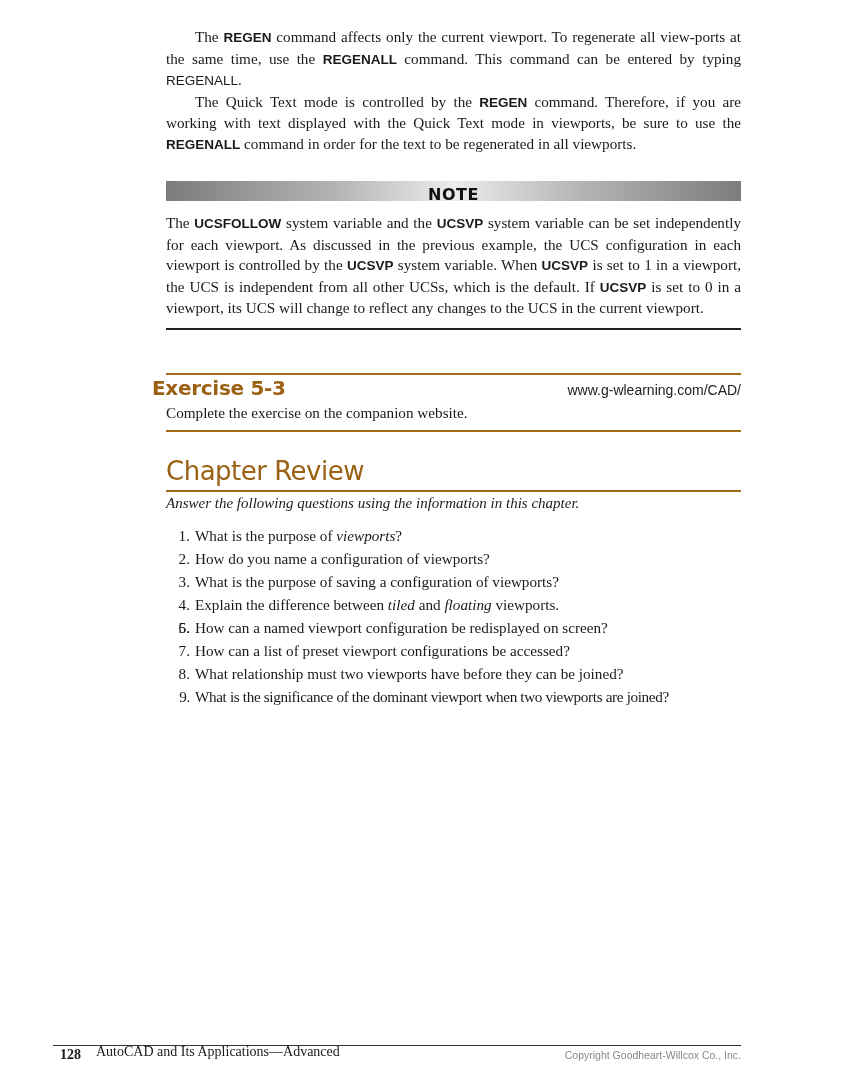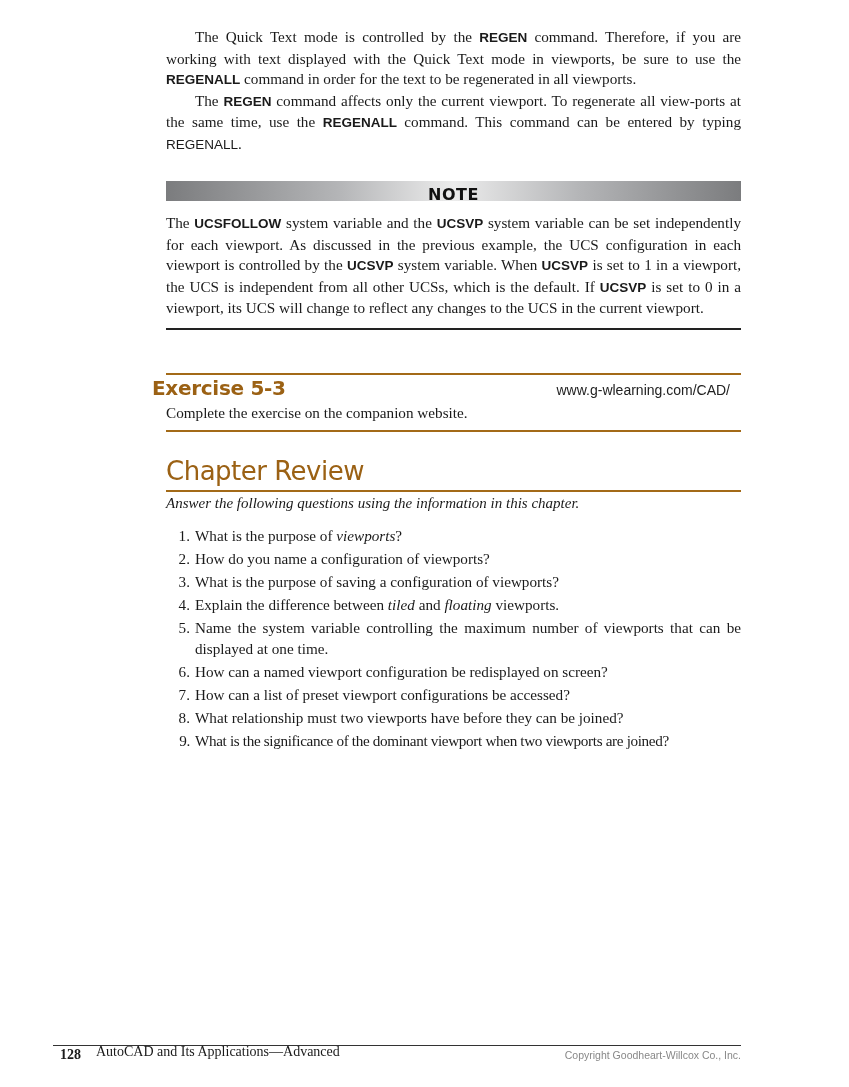--- a/index.html
+++ b/index.html
@@ -14,42 +14,42 @@
   .note-bar { position:absolute; left:166px; top:181px; width:575px; height:20px;
     background:linear-gradient(to right,#7b7c7e 0%,#b4b5b7 30%,#ececec 50%,#b4b5b7 72%,#7b7c7e 100%);
     text-align:center; }
   .note-bar span { font-family:"DejaVu Sans", sans-serif; font-weight:bold; font-size:16px;
     line-height:28px; color:#111; letter-spacing:0.5px; }
   #note-body { top:213px; }
   .rule-black { position:absolute; left:166px; width:575px; height:0; border-top:2px solid #222; }
   .rule-brown { position:absolute; left:166px; width:575px; height:0; border-top:2.5px solid #a36a18; }
   .ex-title { position:absolute; left:152px; top:376px; font-family:"DejaVu Sans", sans-serif;
     font-weight:bold; font-size:20px; color:#9b6114; letter-spacing:-0.3px; }
-  .ex-url { position:absolute; right:119px; top:382px; font-family:"Liberation Sans", sans-serif;
+  .ex-url { position:absolute; right:108px; top:382px; font-family:"Liberation Sans", sans-serif;
     font-size:14px; color:#222; }
   .ex-text { position:absolute; left:166px; top:404px; font-size:15.2px; }
   .cr-title { position:absolute; left:166px; top:456px; font-family:"DejaVu Sans", sans-serif;
     font-size:26px; color:#9b6114; letter-spacing:-0.5px; }
   .cr-sub { position:absolute; left:166px; top:495px; font-style:italic; font-size:15px; }
   .qlist { position:absolute; left:166px; top:525px; width:575px; margin:0; padding:0; list-style:none; }
   .qlist li { position:relative; padding-left:29px; font-size:15.2px; line-height:21px;
     margin-bottom:2px; text-align:justify; }
   .qlist li .num { position:absolute; left:0; width:24px; text-align:right; }
   .footer-rule { position:absolute; left:53px; top:1045px; width:688px; border-top:1px solid #333; }
   .f-page { position:absolute; left:60px; top:1047px; font-weight:bold; font-size:14px; }
   .f-title { position:absolute; left:96px; top:1044px; font-size:14px; }
   .f-copy { position:absolute; right:108px; top:1049px; font-family:"Liberation Sans", sans-serif;
     font-size:10.5px; color:#888; }
 </style>
 </head>
 <body>
 
 <div class="col" id="intro">
+  <p class="p indent"><span>The </span><span class="b">REGEN</span><span> command affects only the current viewport. To regenerate all view-ports at the same time, use the </span><span class="b">REGENALL</span><span> command. This command can be entered by typing </span><span class="sans">REGENALL</span><span>.</span></p>
   <p class="p indent"><span>The Quick Text mode is controlled by the </span><span class="b">REGEN</span><span> command. Therefore, if you are working with text displayed with the Quick Text mode in viewports, be sure to use the </span><span class="b">REGENALL</span><span> command in order for the text to be regenerated in all viewports.</span></p>
-  <p class="p indent"><span>The </span><span class="b">REGEN</span><span> command affects only the current viewport. To regenerate all view-ports at the same time, use the </span><span class="b">REGENALL</span><span> command. This command can be entered by typing </span><span class="sans">REGENALL</span><span>.</span></p>
 </div>
 
 <div class="note-bar"><span>NOTE</span></div>
 
 <div class="col" id="note-body">
   <p class="p"><span>The </span><span class="b">UCSFOLLOW</span><span> system variable and the </span><span class="b">UCSVP</span><span> system variable can be set independently for each viewport. As discussed in the previous example, the UCS configuration in each viewport is controlled by the </span><span class="b">UCSVP</span><span> system variable. When </span><span class="b">UCSVP</span><span> is set to 1 in a viewport, the UCS is independent from all other UCSs, which is the default. If </span><span class="b">UCSVP</span><span> is set to 0 in a viewport, its UCS will change to reflect any changes to the UCS in the current viewport.</span></p>
 </div>
 <div class="rule-black" style="top:328px;"></div>
 
 <div class="rule-brown" style="top:373px;"></div>
@@ -60,21 +60,21 @@
 
 <div class="cr-title">Chapter Review</div>
 <div class="rule-brown" style="top:490px;"></div>
 <div class="cr-sub">Answer the following questions using the information in this chapter.</div>
 
 <ol class="qlist">
   <li><span class="num">1.</span><span>What is the purpose of </span><i>viewports</i><span>?</span></li>
   <li><span class="num">2.</span><span>How do you name a configuration of viewports?</span></li>
   <li><span class="num">3.</span><span>What is the purpose of saving a configuration of viewports?</span></li>
   <li><span class="num">4.</span><span>Explain the difference between </span><i>tiled</i><span> and </span><i>floating</i><span> viewports.</span></li>
-  <li><span class="num">5.</span><span>Name the system variable controlling the maximum number of viewports that can be displayed at one time.</span></li>
+  <li><span class="num">5.</span></li>
   <li><span class="num">6.</span><span>How can a named viewport configuration be redisplayed on screen?</span></li>
   <li><span class="num">7.</span><span>How can a list of preset viewport configurations be accessed?</span></li>
   <li><span class="num">8.</span><span>What relationship must two viewports have before they can be joined?</span></li>
   <li style="letter-spacing:-0.35px;"><span class="num">9.</span><span>What is the significance of the dominant viewport when two viewports are joined?</span></li>
 </ol>
 
 <div class="footer-rule"></div>
 <div class="f-page">128</div>
 <div class="f-title">AutoCAD and Its Applications—Advanced</div>
 <div class="f-copy">Copyright Goodheart-Willcox Co., Inc.</div>

